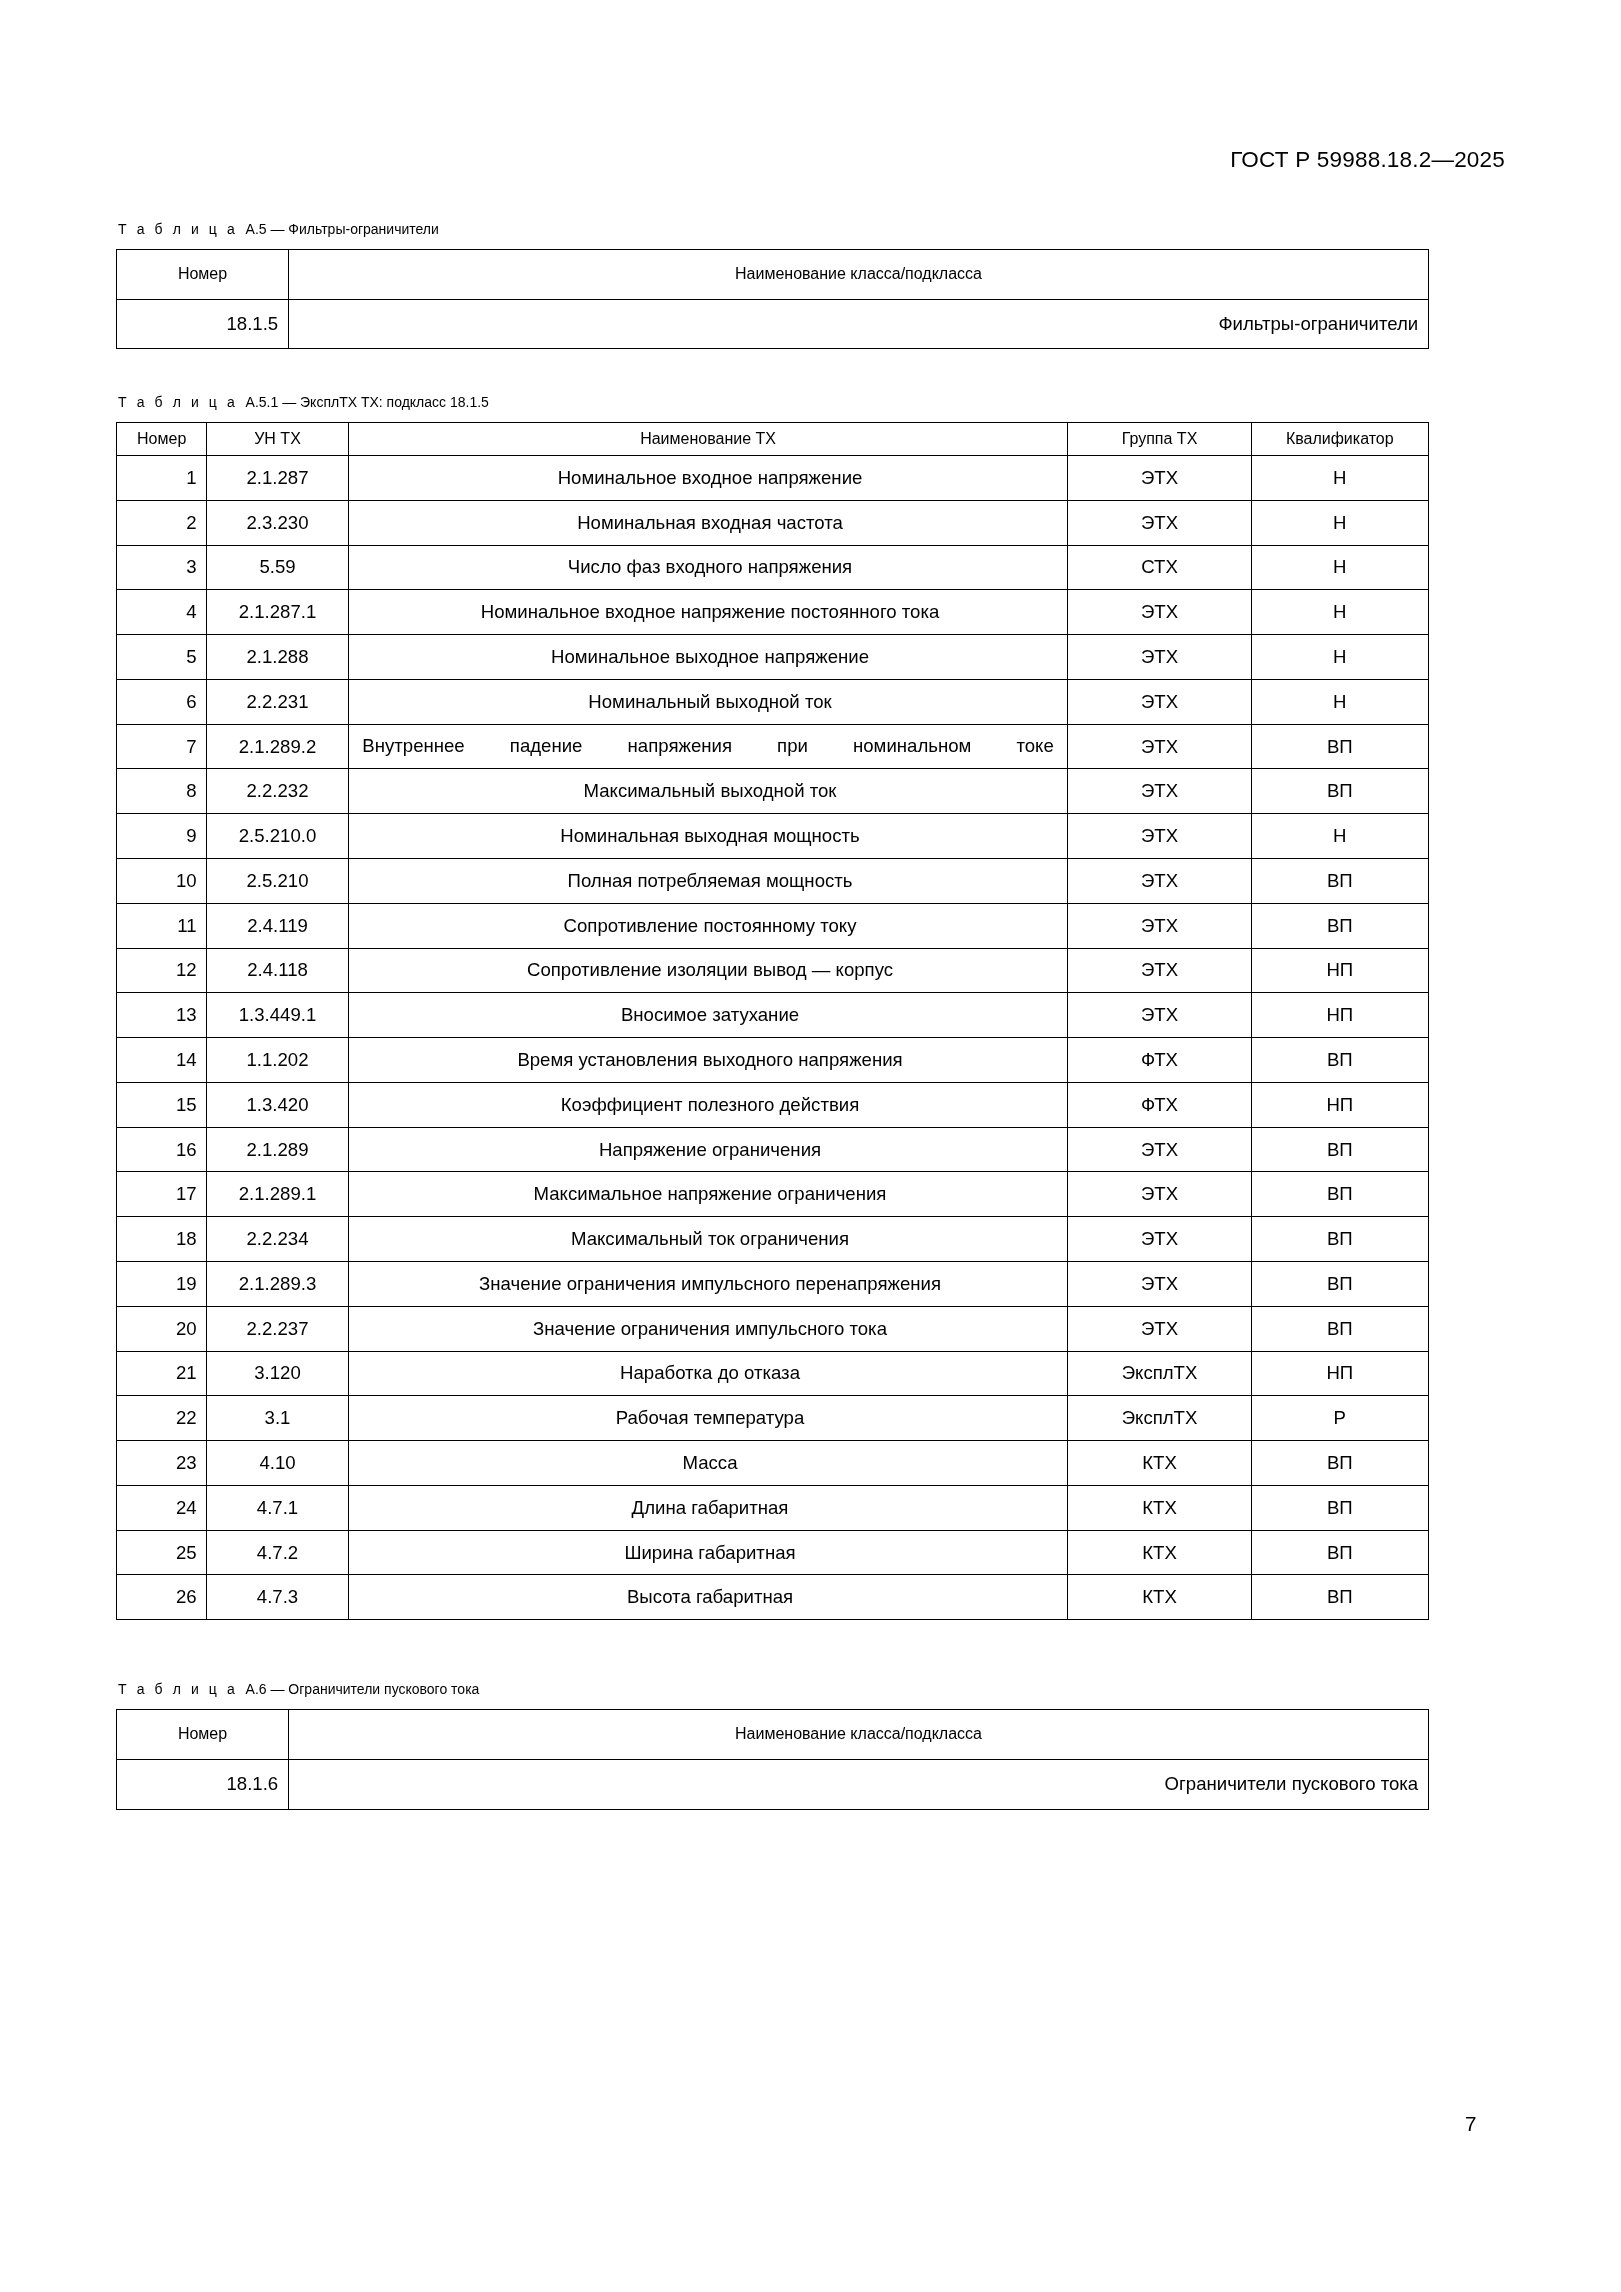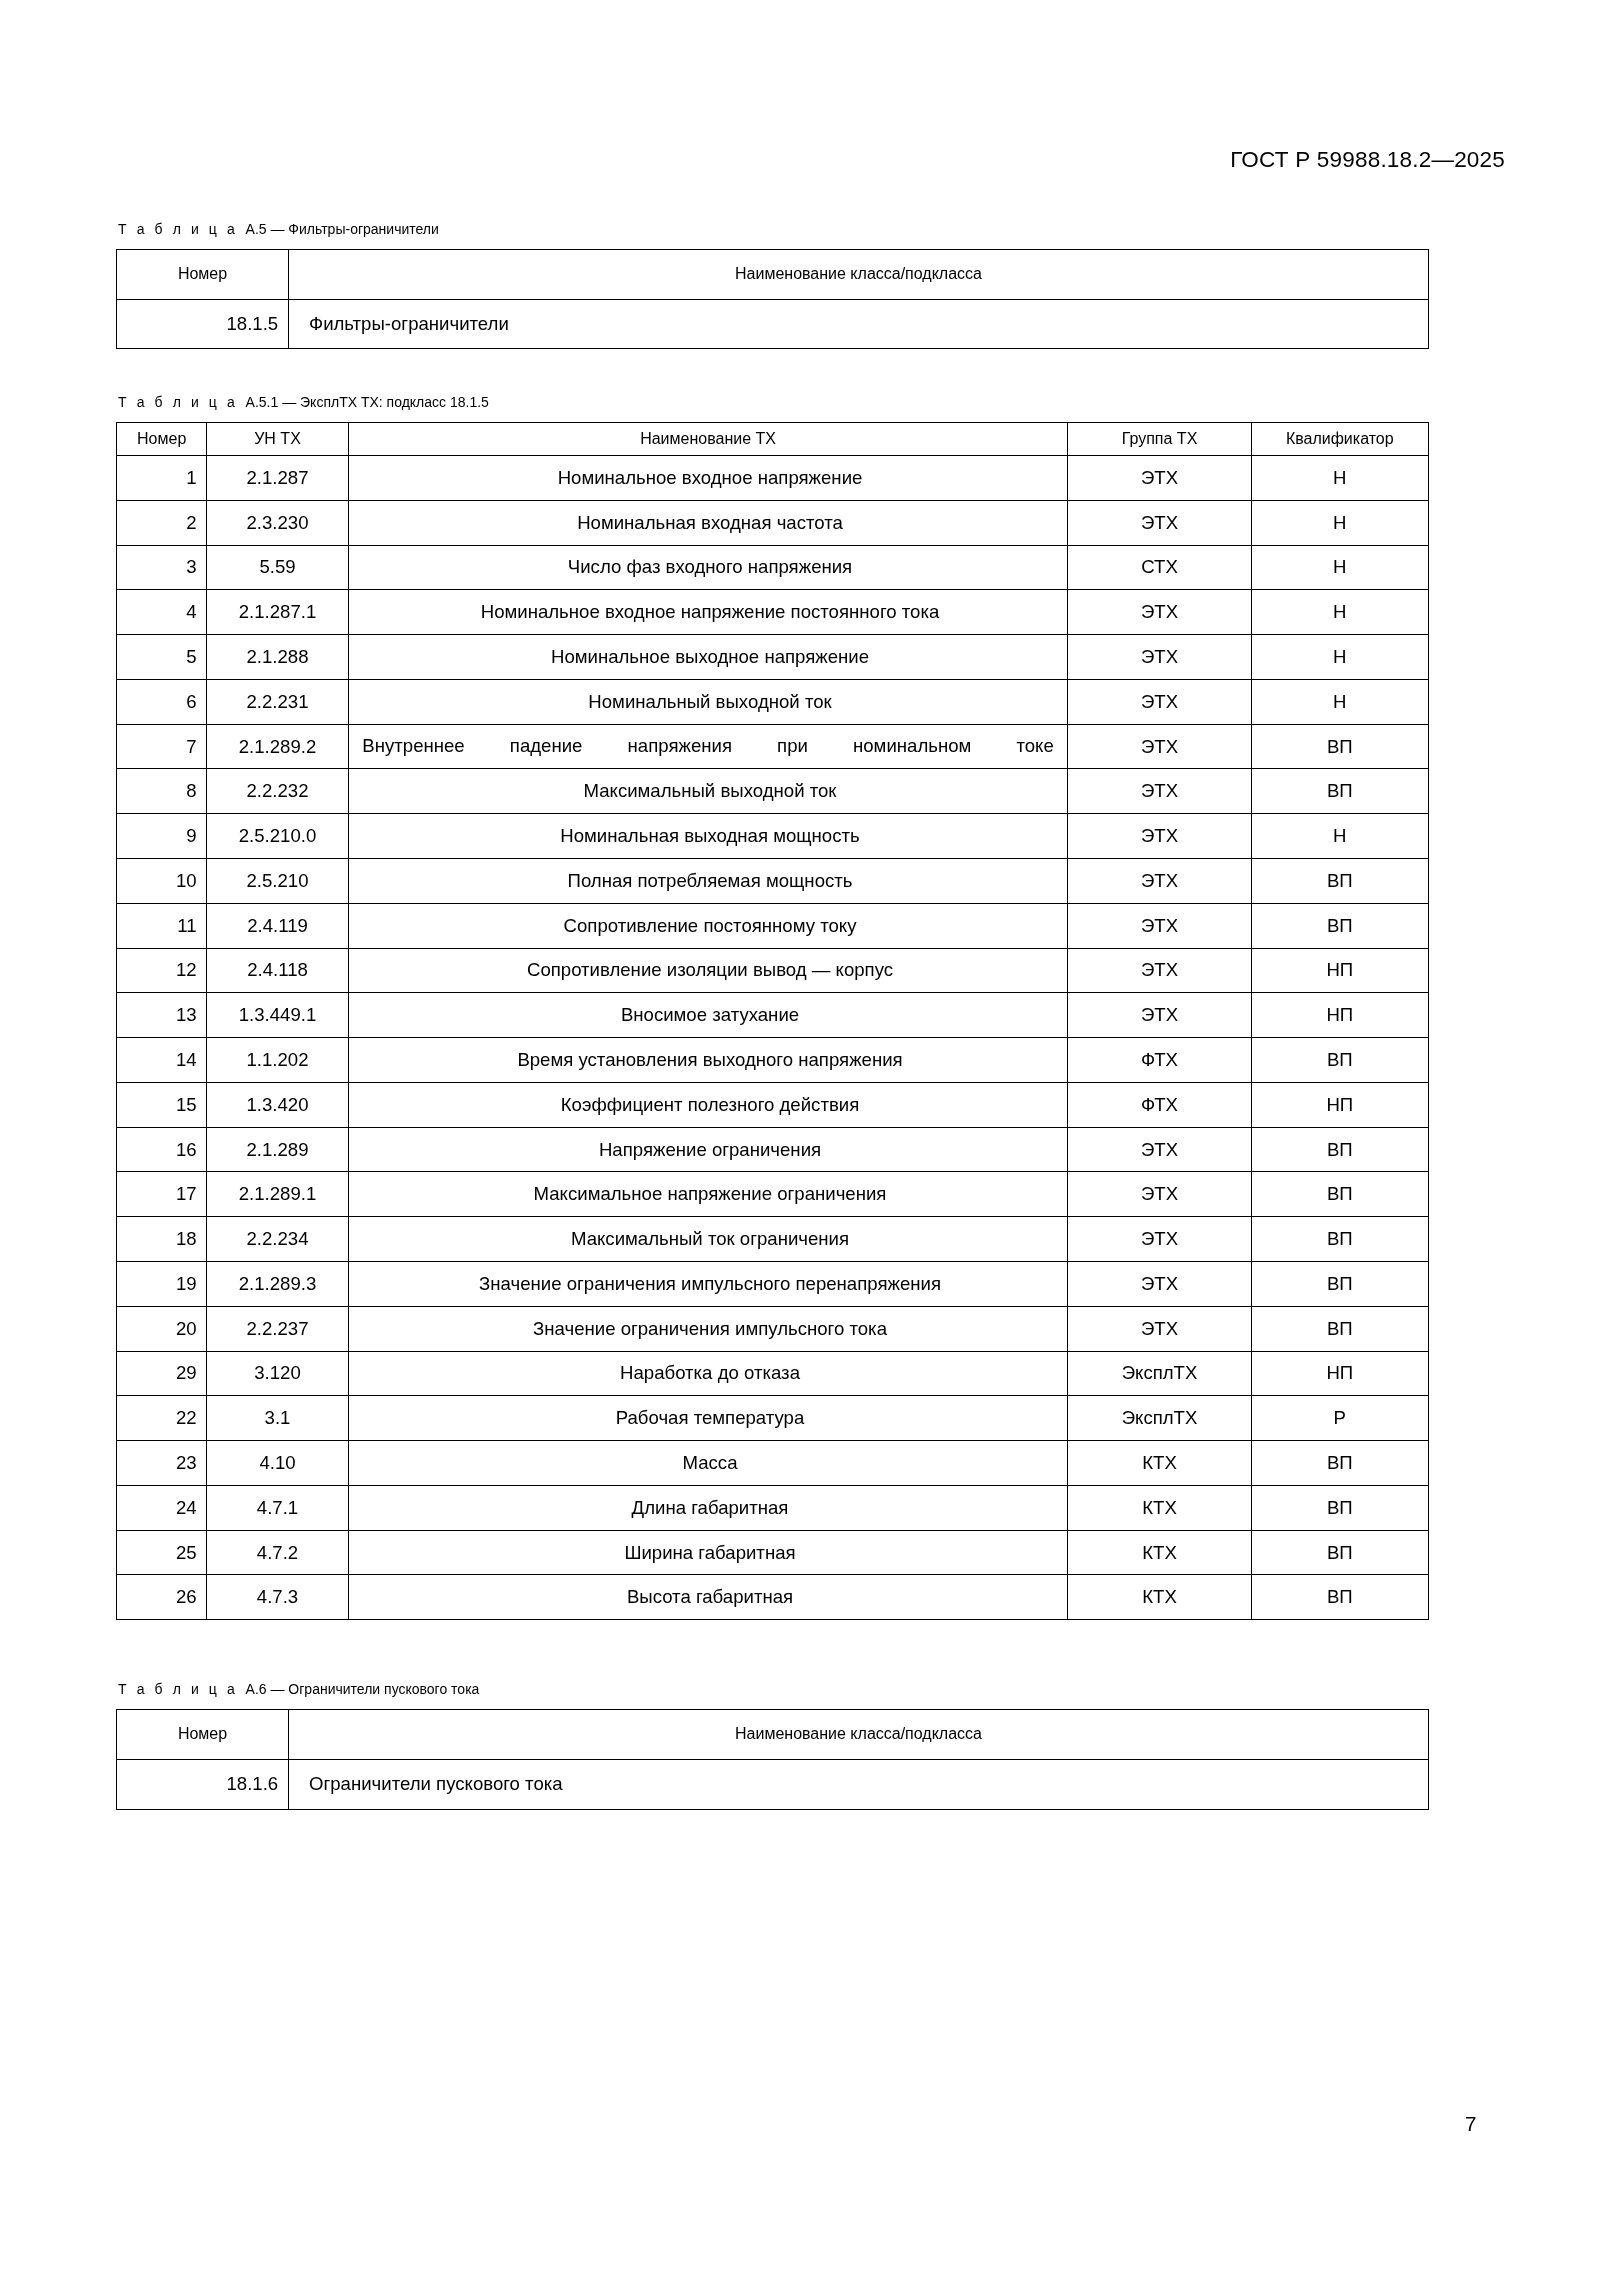--- a/index.html
+++ b/index.html
@@ -64,21 +64,21 @@
     text-align: center;
     font-size: 16px;
   }
   .c-num { text-align: right; margin-left: 37px; }
   .c-left { text-align: center; padding-left: 13.7px !important; }
   .c-center { text-align: center; }
 
   
   table.class-tbl col.c1 { width: 172px; }
   table.class-tbl td.name, table.class-tbl th.name { text-align: center; }
-  table.class-tbl td.name { text-align: left; padding-left: 20px; }
+  table.class-tbl td.name { text-align: right; padding-left: 20px; }
   table.class-tbl td, table.class-tbl th { height: 35px; }
 
   
   table.list-tbl col.l1 { width: 80px; }
   table.list-tbl col.l2 { width: 125px; }
   table.list-tbl col.l3 { width: 637px; }
   table.list-tbl col.l4 { width: 162px; }
   table.list-tbl col.l5 { width: 157px; }
   table.list-tbl td { height: 30px; }
   td.justify {
@@ -283,21 +283,21 @@
           <td class="c-center">ВП</td>
         </tr>
         <tr>
           <td class="c-num">20</td>
           <td class="c-center">2.2.237</td>
           <td class="c-left">Значение ограничения импульсного тока</td>
           <td class="c-center">ЭТХ</td>
           <td class="c-center">ВП</td>
         </tr>
         <tr>
-          <td class="c-num">29</td>
+          <td class="c-num">21</td>
           <td class="c-center">3.120</td>
           <td class="c-left">Наработка до отказа</td>
           <td class="c-center">ЭксплТХ</td>
           <td class="c-center">НП</td>
         </tr>
         <tr>
           <td class="c-num">22</td>
           <td class="c-center">3.1</td>
           <td class="c-left">Рабочая температура</td>
           <td class="c-center">ЭксплТХ</td>

